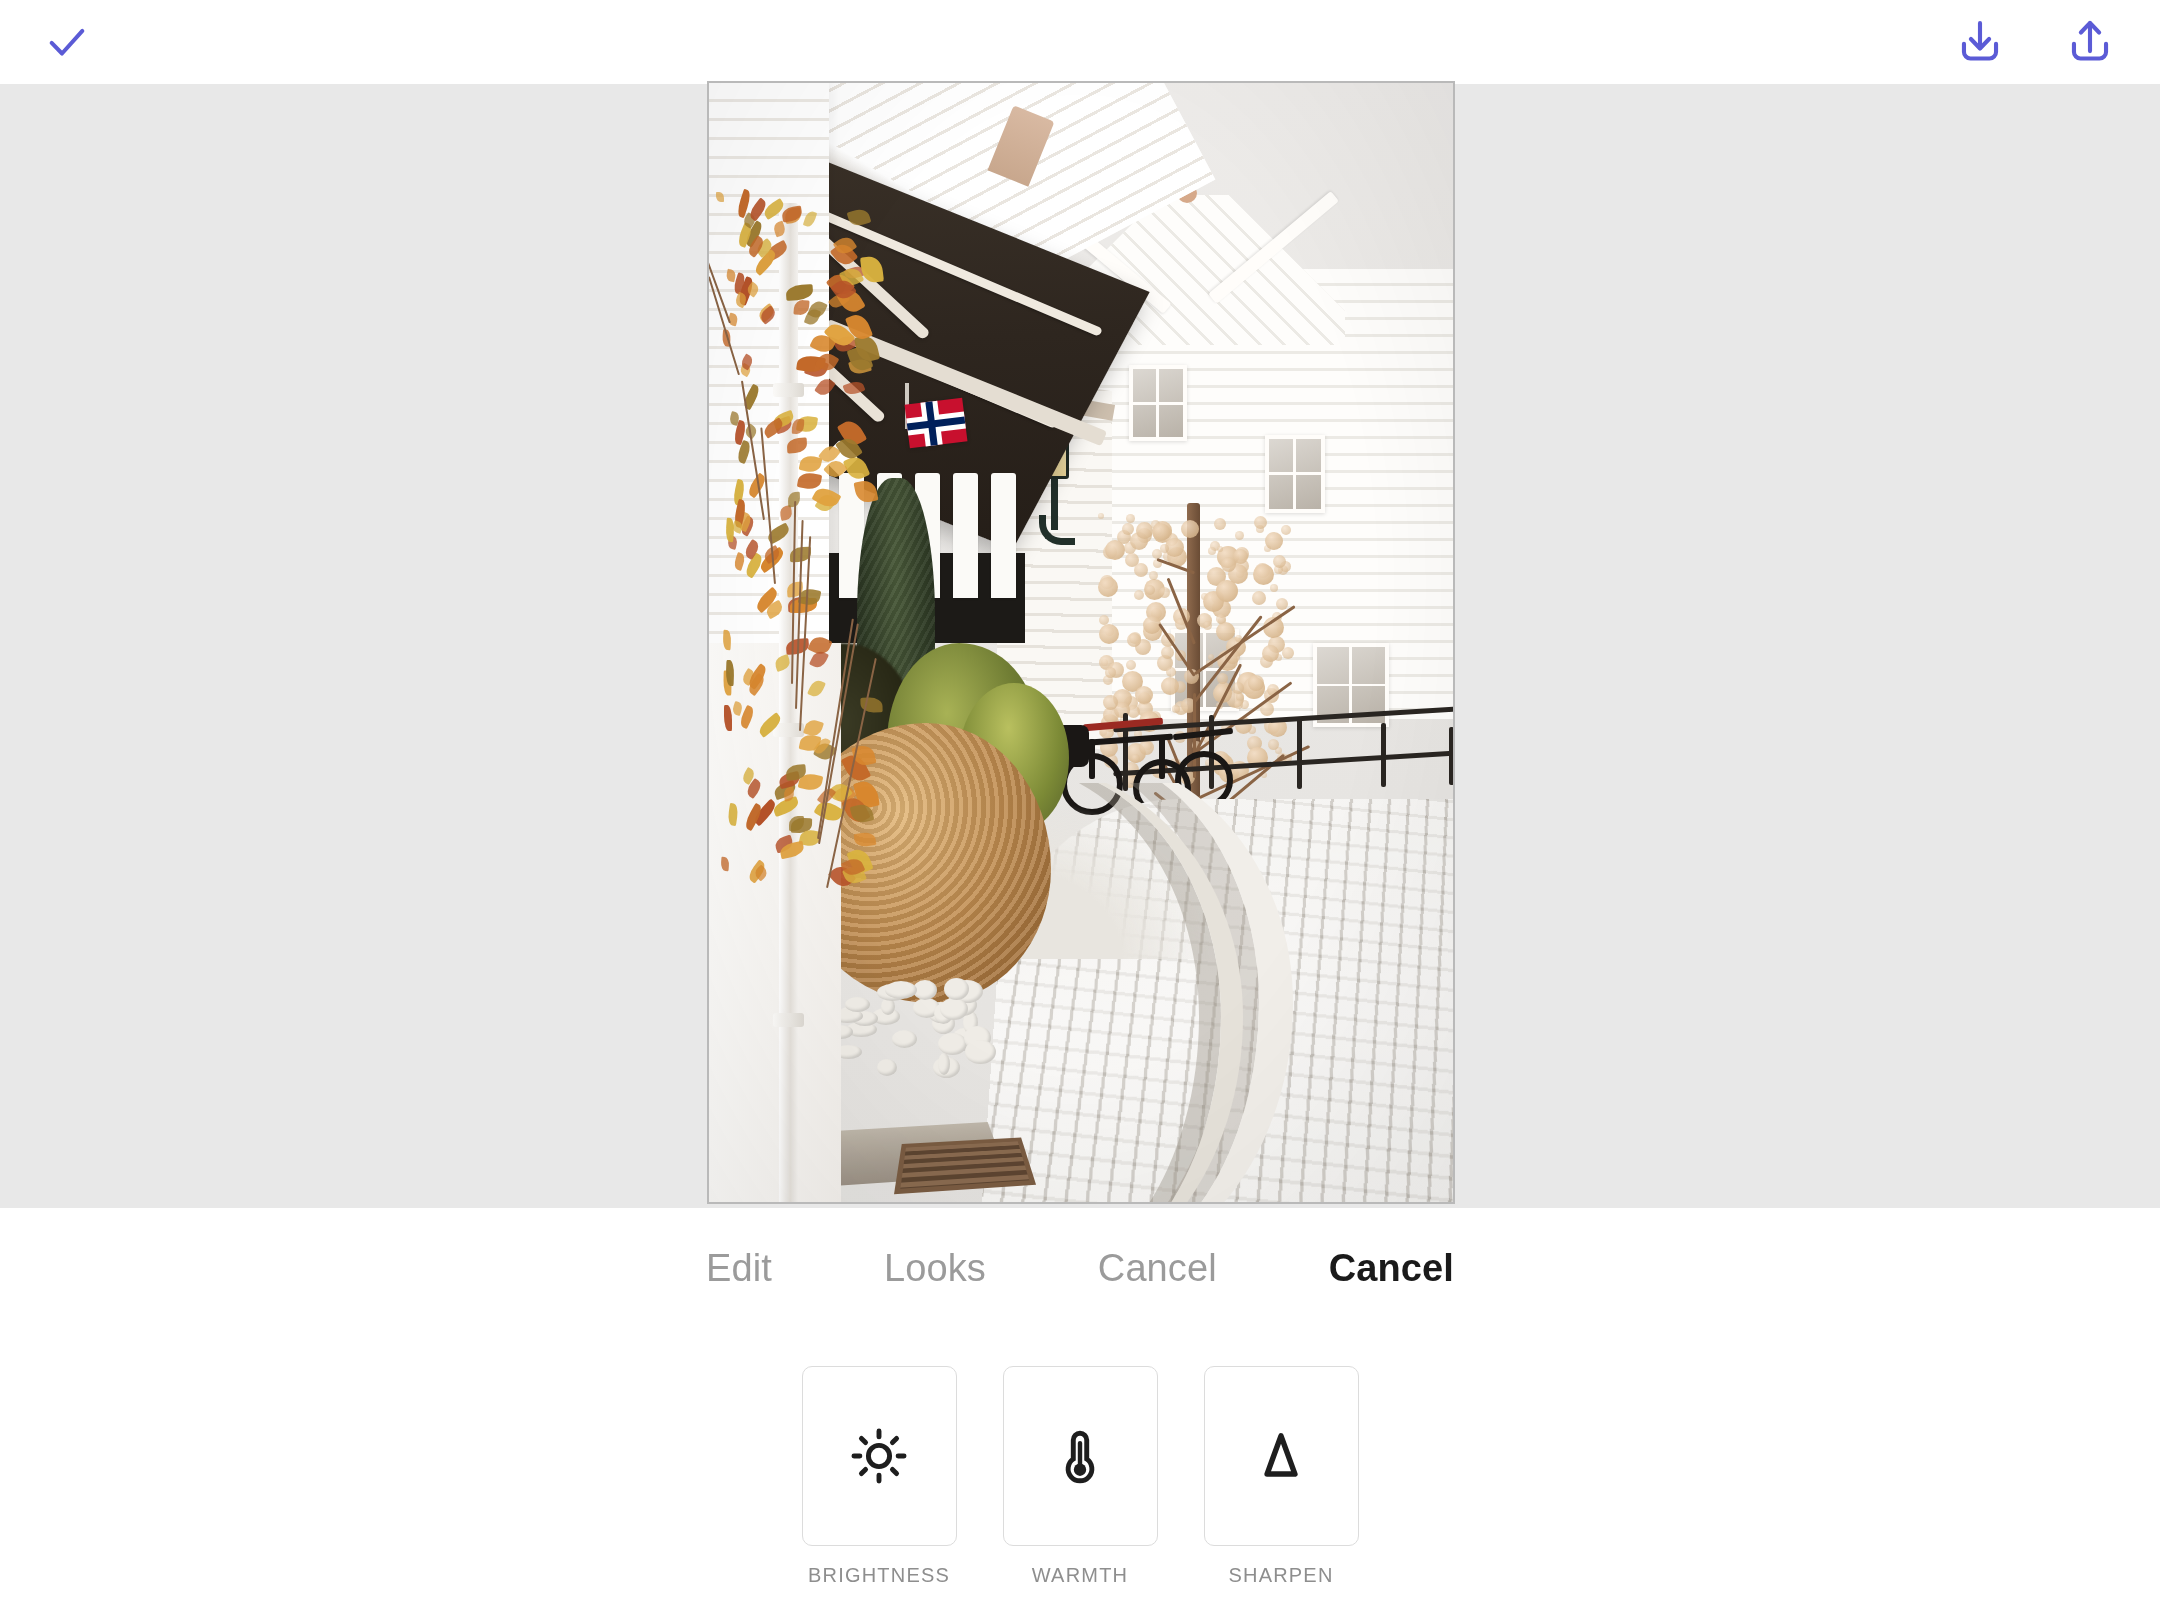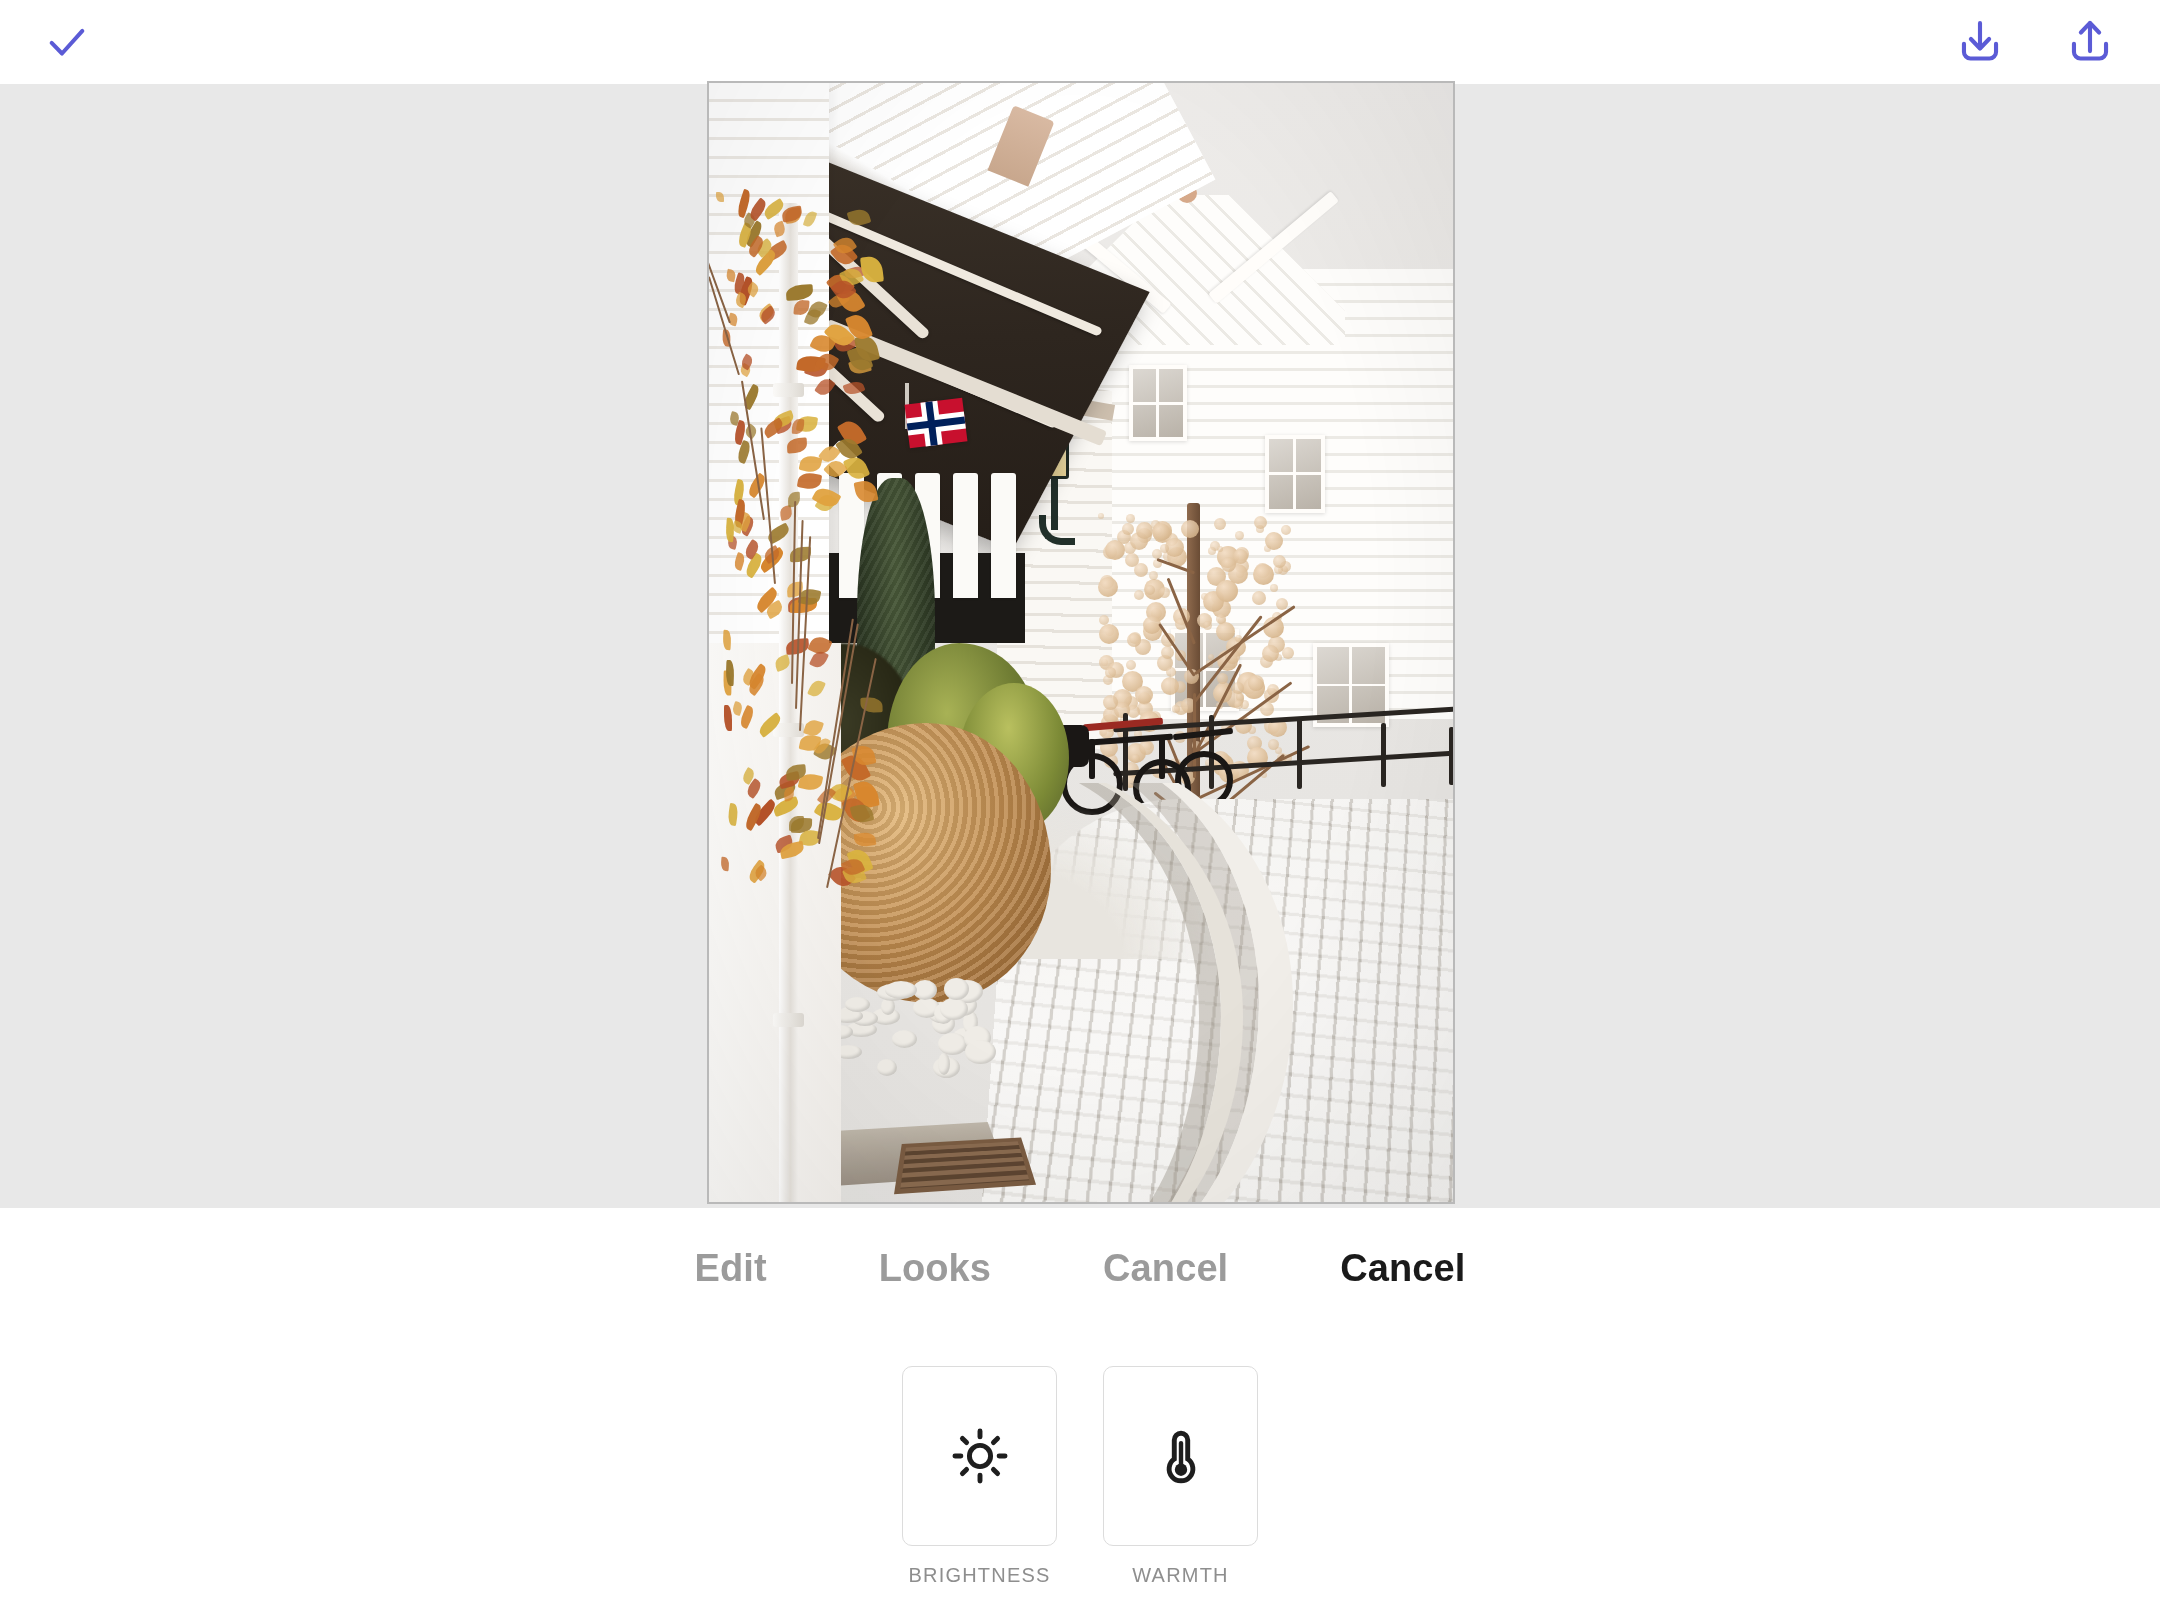--- a/index.html
+++ b/index.html
@@ -319,21 +319,21 @@
   
   .bottom {
     position:absolute; left:0; top:1208px; width:2160px; height:412px; background:#ffffff;
   }
   .tabs {
     position:absolute; left:0; top:24px; width:2160px; height:72px;
     display:flex; align-items:center; justify-content:center; gap:0;
   }
   .tab {
     font-size:38px; color:#9b9b9b; padding:0 56px; cursor:pointer;
-    font-weight:700; letter-spacing:.1px;
+    font-weight:400; letter-spacing:.1px;
   }
   .tab.active { color:#1a1a1a; font-weight:700; }
 
   .tools {
     position:absolute; left:0; top:158px; width:2160px;
     display:flex; align-items:flex-start; justify-content:center; gap:46px;
   }
   .tool { width:155px; display:flex; flex-direction:column; align-items:center; cursor:pointer; }
   .tool-card {
     width:155px; height:180px; border:1.5px solid #dcdcdc; border-radius:10px;
@@ -926,18 +926,26 @@
         <div class="tool-card">
           <svg width="62" height="62" viewBox="0 0 24 24">
             <path d="M12 3.2 a2.6 2.6 0 0 1 2.6 2.6 V13.2 a4.6 4.6 0 1 1 -5.2 0 V5.8 A2.6 2.6 0 0 1 12 3.2 z" fill="none" stroke="#1e1e1e" stroke-width="1.9"></path>
             <circle cx="12" cy="17.3" r="2.4" fill="#1e1e1e"></circle>
             <path d="M12 7 V15.4" stroke="#1e1e1e" stroke-width="1.7" stroke-linecap="round"></path>
           </svg>
         </div>
         <div class="tool-label">WARMTH</div>
       </div>
 
+      <div class="tool">
+        <div class="tool-card">
+          <svg width="62" height="62" viewBox="0 0 24 24" fill="none">
+            <path d="M12 4.2 L17.4 19 H6.6 Z" stroke="#1e1e1e" stroke-width="2.1" stroke-linejoin="round"></path>
+          </svg>
+        </div>
+        <div class="tool-label">SHARPEN</div>
+      </div>
 
     </div>
 
 
   </div>
 </div>
 
 </body></html>

